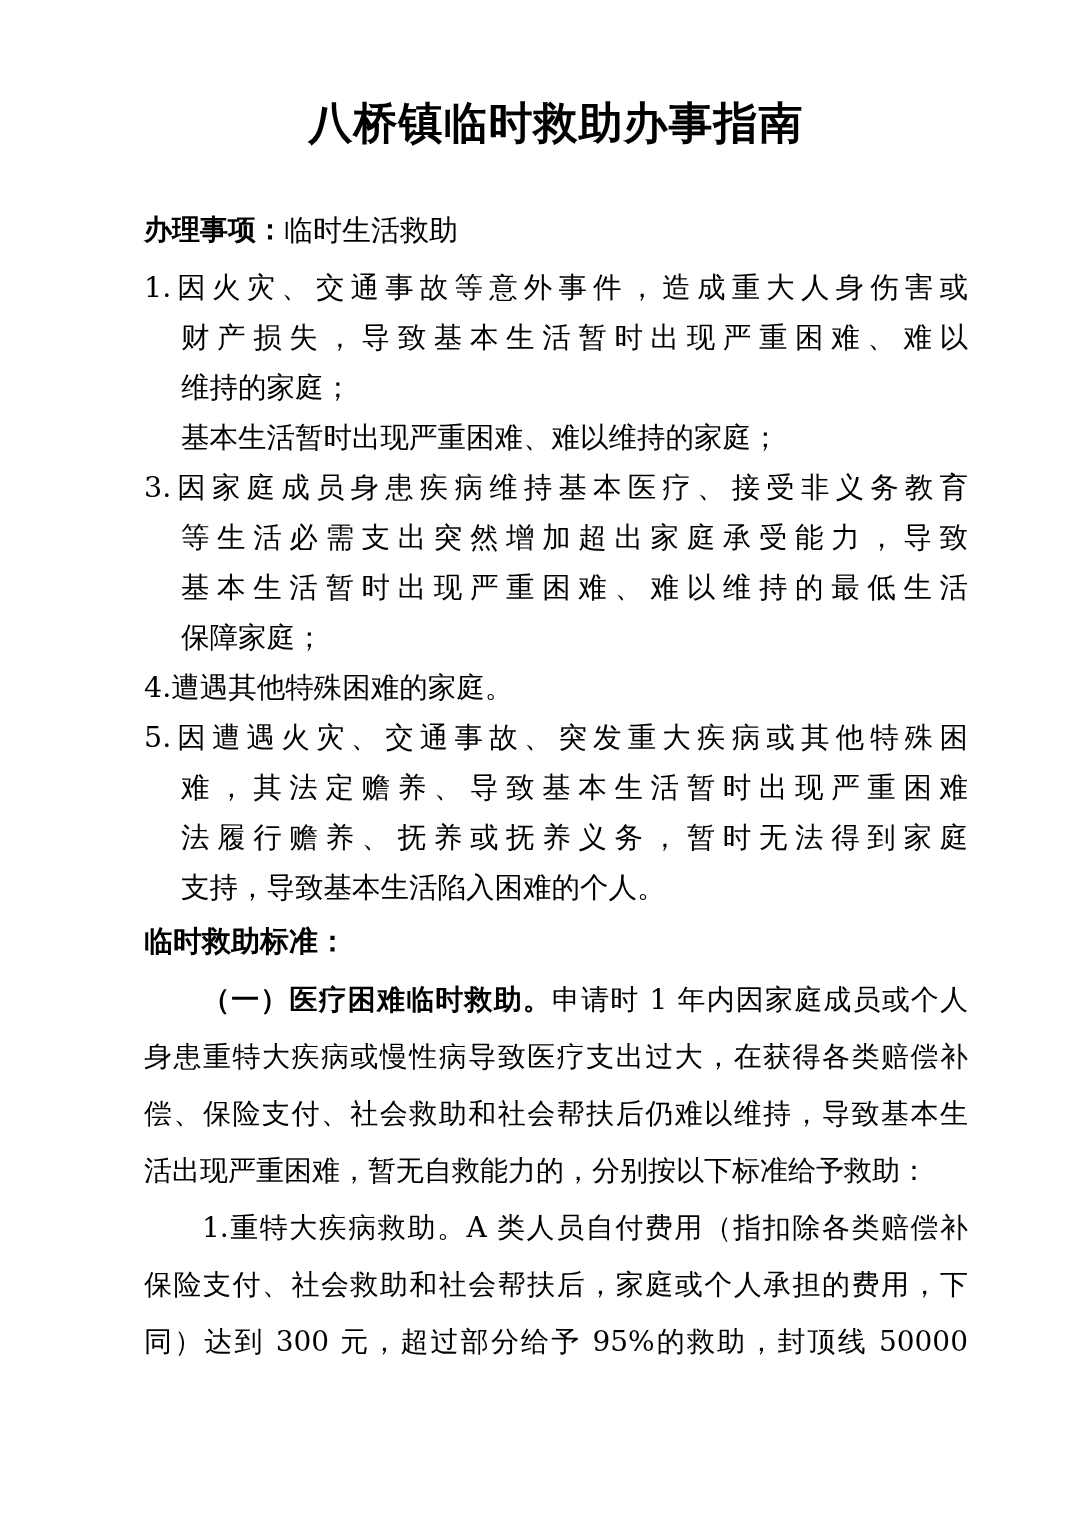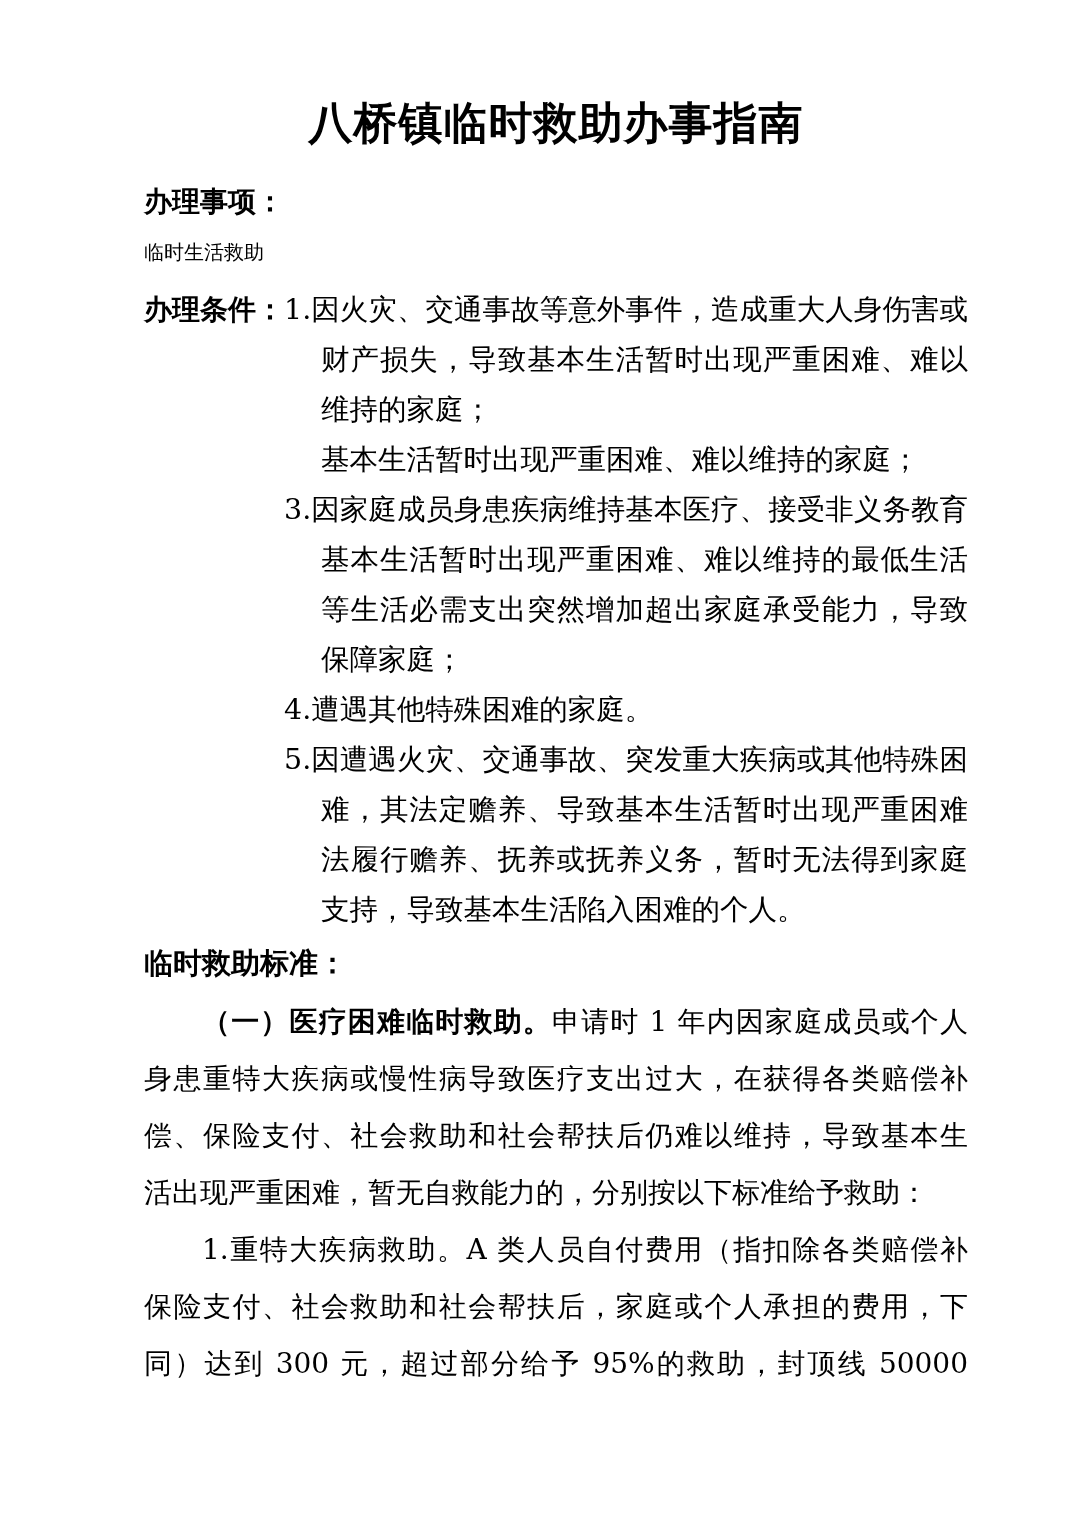--- a/index.html
+++ b/index.html
@@ -33,24 +33,24 @@
   .field-label{
     flex:none;
     width:140px;
     font-family:"Liberation Sans","DejaVu Sans",sans-serif;
     font-weight:700;
     font-size:28px;
     line-height:50px;
     white-space:nowrap;
   }
   .field-body{flex:1;min-width:0;}
-  .field-item{margin-top:24px;flex-direction:column;}
+  .field-item{margin-top:52px;}
   .field-cond{margin-top:8px;}
   .kai-value{
-    font-size:20px;
+    font-size:29px;
     line-height:50px;
   }
   
   .cond-line{
     font-size:28.5px;
     line-height:50px;
     height:50px;
     overflow:hidden;
     white-space:nowrap;
   }
@@ -92,32 +92,31 @@
   <div class="content">
 
     <div class="doc-title">八桥镇临时救助办事指南</div>
 
     <div class="field field-item">
       <span class="field-label">办理事项：</span>
       <span class="field-body kai-value">临时生活救助</span>
     </div>
 
     <div class="field field-cond">
-      <span class="field-label">办理条件：</span>
       <div class="field-body">
 
         <div class="cond-line j">1.因火灾、交通事故等意外事件，造成重大人身伤害或</div>
         <div class="cond-line cont j">财产损失，导致基本生活暂时出现严重困难、难以</div>
         <div class="cond-line cont">维持的家庭；</div>
 
         <div class="cond-line cont">基本生活暂时出现严重困难、难以维持的家庭；</div>
 
         <div class="cond-line j">3.因家庭成员身患疾病维持基本医疗、接受非义务教育</div>
+        <div class="cond-line cont j">等生活必需支出突然增加超出家庭承受能力，导致</div>
         <div class="cond-line cont j">基本生活暂时出现严重困难、难以维持的最低生活</div>
-        <div class="cond-line cont j">等生活必需支出突然增加超出家庭承受能力，导致</div>
         <div class="cond-line cont">保障家庭；</div>
 
         <div class="cond-line">4.遭遇其他特殊困难的家庭。</div>
 
         <div class="cond-line j">5.因遭遇火灾、交通事故、突发重大疾病或其他特殊困</div>
         <div class="cond-line cont j">难，其法定赡养、导致基本生活暂时出现严重困难</div>
         <div class="cond-line cont j">法履行赡养、抚养或抚养义务，暂时无法得到家庭</div>
         <div class="cond-line cont">支持，导致基本生活陷入困难的个人。</div>
       </div>
     </div>

